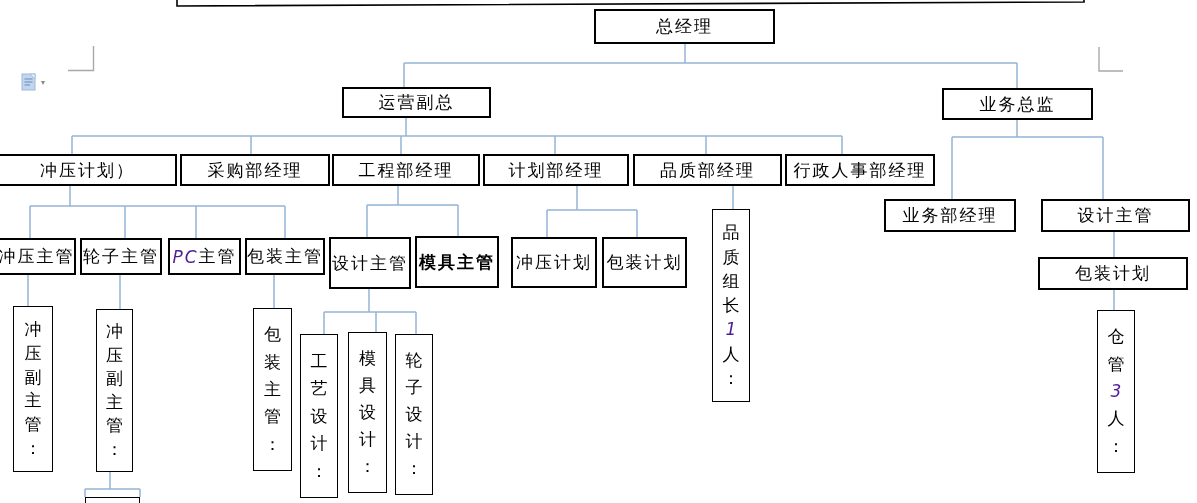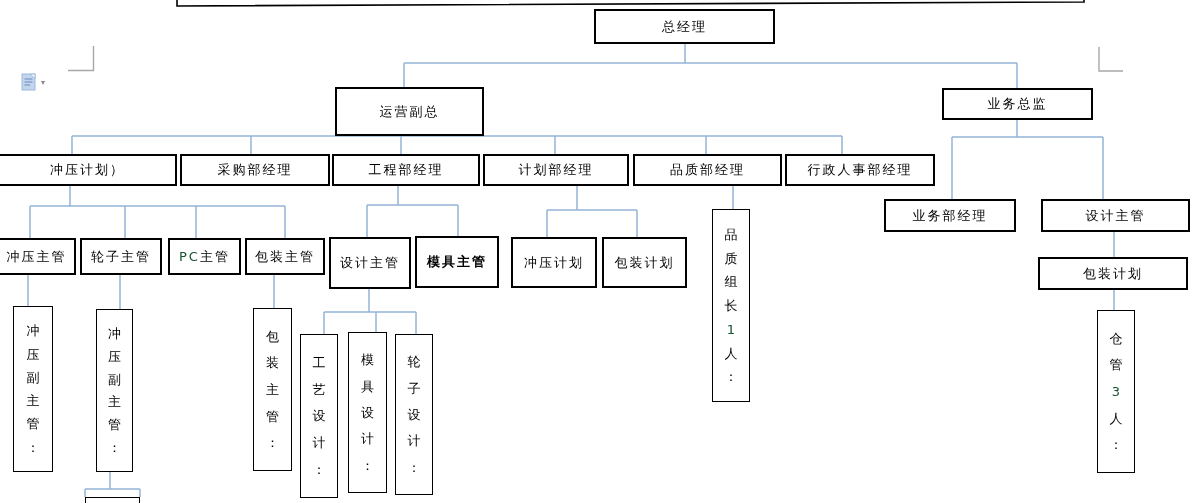--- a/index.html
+++ b/index.html
@@ -12,35 +12,35 @@
   }
   svg.layer{position:absolute;left:0;top:0;pointer-events:none;}
   .node{
     position:absolute;
     box-sizing:border-box;
     border:2px solid #000;
     background:#fff;
     display:flex;
     align-items:center;
     justify-content:center;
-    font-size:13px;
+    font-size:17px;
     color:#000;
     letter-spacing:2px;
     white-space:nowrap;
   }
   .node.vertical{
     flex-direction:column;
     justify-content:space-evenly;
     letter-spacing:0;
     padding:7px 0;
     white-space:normal;
     border-width:1.5px;
     line-height:1;
   }
-  .node .accent{color:#14532d;}
+  .node .accent{color:#4c1d95;font-style:italic;}
   #paste-btn{
     position:absolute;left:18px;top:70px;width:34px;height:24px;
     background:transparent;border:none;padding:0;cursor:pointer;
     display:flex;align-items:center;
   }
 </style>
 </head>
 <body>
 
 <div id="canvas">
@@ -96,21 +96,21 @@
       <line x1="110" y1="472" x2="110" y2="489" stroke="#95B3D7" stroke-width="1.5"></line>
       <line x1="85" y1="489" x2="140" y2="489" stroke="#95B3D7" stroke-width="1.5"></line>
       <line x1="85" y1="489" x2="85" y2="497" stroke="#95B3D7" stroke-width="1.5"></line>
       <line x1="140" y1="489" x2="140" y2="497" stroke="#95B3D7" stroke-width="1.5"></line>
     </svg>
 
   <div id="nodes">
       <div class="node" style="left: 594px; top: 9px; width: 181px; height: 35px; border-color: rgb(0, 0, 0);">
         <span>总经理</span>
       </div>
-      <div class="node" style="left: 335px; top: 87px; width: 149px; height: 49px; border-color: rgb(0, 0, 0);">
+      <div class="node" style="left: 342px; top: 87px; width: 149px; height: 31px; border-color: rgb(0, 0, 0);">
         <span>运营副总</span>
       </div>
       <div class="node" style="left: 942px; top: 88px; width: 151px; height: 32px; border-color: rgb(0, 0, 0);">
         <span>业务总监</span>
       </div>
       <div class="node" style="left: -2px; top: 154px; width: 179px; height: 32px; border-color: rgb(0, 0, 0);">
         <span>冲压计划）</span>
       </div>
       <div class="node" style="left: 180px; top: 154px; width: 150px; height: 32px; border-color: rgb(0, 0, 0);">
         <span>采购部经理</span>

